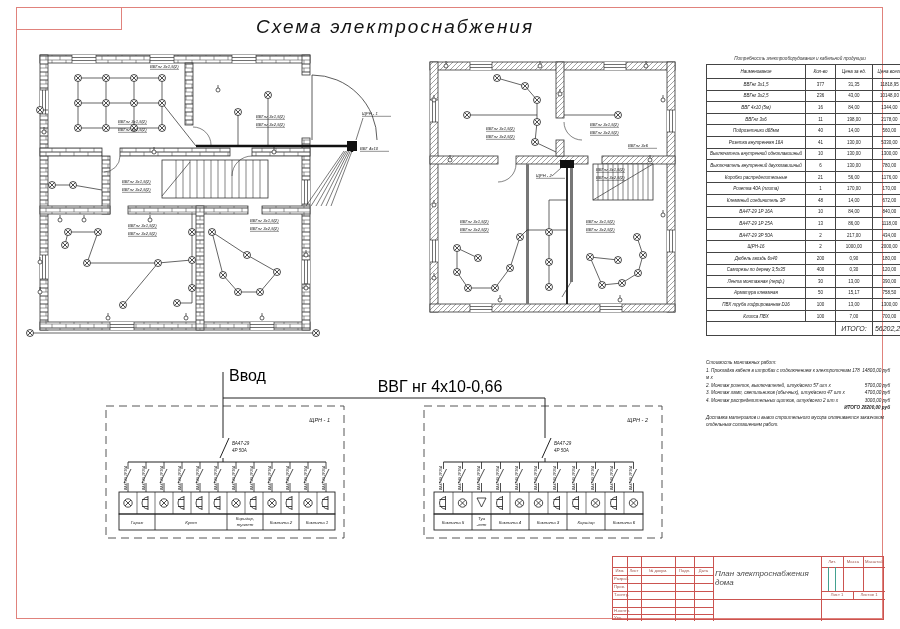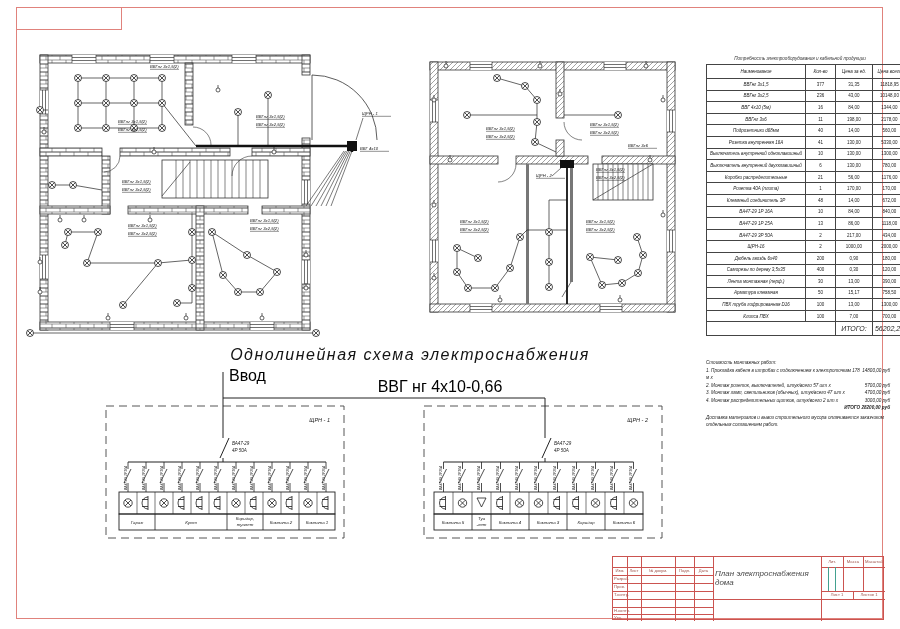--- a/index.html
+++ b/index.html
@@ -942,22 +942,22 @@
           <line x1="529" y1="514" x2="529" y2="530" stroke="#222" stroke-width="0.8"></line>
           <text x="548" y="524" fill="#222" style="font:italic 4.4px &quot;Liberation Sans&quot;,sans-serif" text-anchor="middle">Комната 3</text>
           <line x1="567" y1="514" x2="567" y2="530" stroke="#222" stroke-width="0.8"></line>
           <text x="586" y="524" fill="#222" style="font:italic 4.4px &quot;Liberation Sans&quot;,sans-serif" text-anchor="middle">Коридор</text>
           <line x1="605" y1="514" x2="605" y2="530" stroke="#222" stroke-width="0.8"></line>
           <text x="624" y="524" fill="#222" style="font:italic 4.4px &quot;Liberation Sans&quot;,sans-serif" text-anchor="middle">Комната 6</text>
         </g>
       </g>
   </svg>
 
+  <div class="ovl cadtitle" style="left:230px;top:16px;width:330px;">Схема электроснабжения</div>
 
-  <div class="ovl sldtitle" style="left:190px;top:346px;width:440px;">Однолинейная схема электроснабжения</div>
 
   <div class="ovl" id="tblwrap">
     <div id="tbltitle">Потребность электрооборудования и кабельной продукции</div>
     <table class="mat">
       <thead>
         <tr>
           <th style="width:96px">Наименование</th>
           <th style="width:27px">Кол-во</th>
           <th style="width:34px">Цена за ед.</th>
           <th style="width:31px">Цена всего</th>

